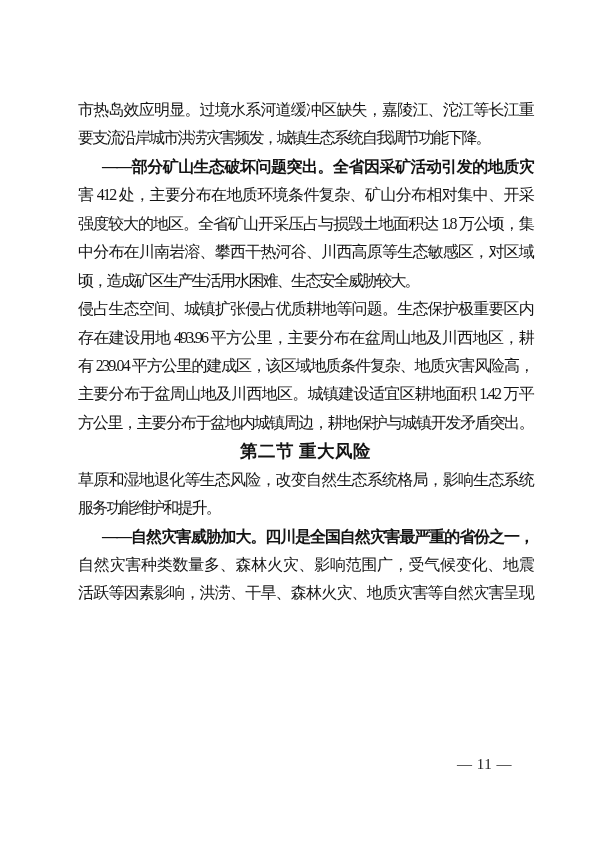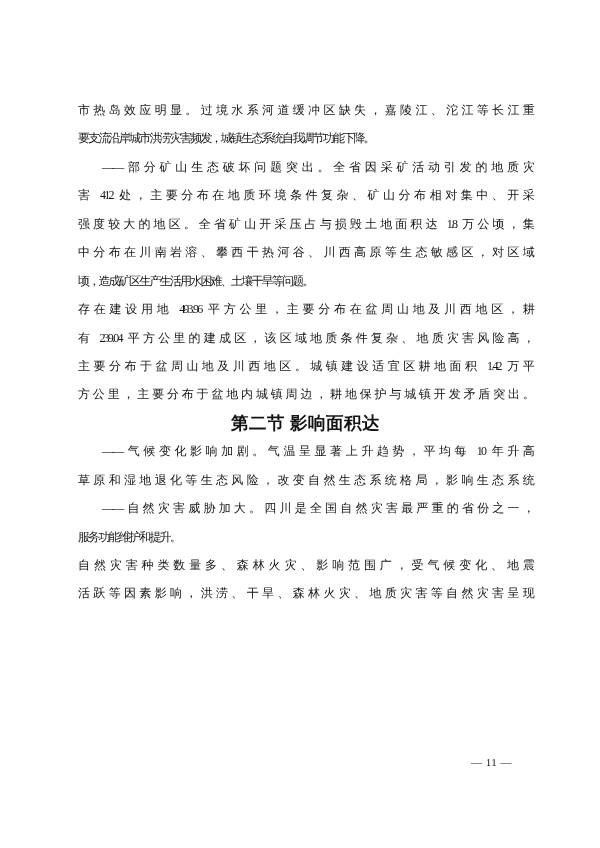--- a/index.html
+++ b/index.html
@@ -17,72 +17,73 @@
   }
   .text-block {
     position: absolute;
     left: 78px;
     top: 96px;
     width: 455px;
   }
   .line {
     height: 28.45px;
     line-height: 28.45px;
-    font-size: 12px;
+    font-size: 16px;
     letter-spacing: -1.8px;
     color: #141414;
     white-space: nowrap;
     overflow: visible;
   }
   .line.justify {
     white-space: normal;
     text-align: justify;
     text-align-last: justify;
     text-justify: inter-character;
   }
   .line.indent {
     padding-left: 24px;
+    font-weight: bold;
   }
   .line.heading {
     font-weight: bold;
     font-size: 17.5px;
     letter-spacing: 0.5px;
     text-align: center;
     text-align-last: center;
     white-space: nowrap;
     padding-left: 0;
   }
   .page-number {
     position: absolute;
     top: 756px;
     right: 88px;
-    font-size: 11px;
+    font-size: 15px;
     letter-spacing: 0.5px;
     color: #1c1c1c;
     font-family: "Liberation Serif", serif;
   }
 </style>
 </head>
 <body>
 
 <div class="page">
   <div class="text-block">
       <div class="line justify">市热岛效应明显。过境水系河道缓冲区缺失，嘉陵江、沱江等长江重</div>
       <div class="line">要支流沿岸城市洪涝灾害频发，城镇生态系统自我调节功能下降。</div>
       <div class="line indent justify">——部分矿山生态破坏问题突出。全省因采矿活动引发的地质灾</div>
       <div class="line justify">害 412 处，主要分布在地质环境条件复杂、矿山分布相对集中、开采</div>
       <div class="line justify">强度较大的地区。全省矿山开采压占与损毁土地面积达 1.8 万公顷，集</div>
       <div class="line justify">中分布在川南岩溶、攀西干热河谷、川西高原等生态敏感区，对区域</div>
-      <div class="line">顷，造成矿区生产生活用水困难、土壤干旱等问题。</div>
+      <div class="line">顷，造成矿区生产生活用水困难、生态安全威胁较大。</div>
+      <div class="line justify">侵占生态空间、城镇扩张侵占优质耕地等问题。生态保护极重要区内</div>
       <div class="line justify">存在建设用地 493.96 平方公里，主要分布在盆周山地及川西地区，耕</div>
       <div class="line justify">有 239.04 平方公里的建成区，该区域地质条件复杂、地质灾害风险高，</div>
       <div class="line justify">主要分布于盆周山地及川西地区。城镇建设适宜区耕地面积 1.42 万平</div>
       <div class="line justify">方公里，主要分布于盆地内城镇周边，耕地保护与城镇开发矛盾突出。</div>
-      <div class="line heading">第二节 影响面积达</div>
-      <div class="line indent justify">——气候变化影响加剧。气温呈显著上升趋势，平均每 10 年升高</div>
+      <div class="line heading">第二节 重大风险</div>
       <div class="line justify">草原和湿地退化等生态风险，改变自然生态系统格局，影响生态系统</div>
+      <div class="line">服务功能维护和提升。</div>
       <div class="line indent justify">——自然灾害威胁加大。四川是全国自然灾害最严重的省份之一，</div>
-      <div class="line">服务功能维护和提升。</div>
       <div class="line justify">自然灾害种类数量多、森林火灾、影响范围广，受气候变化、地震</div>
       <div class="line justify">活跃等因素影响，洪涝、干旱、森林火灾、地质灾害等自然灾害呈现</div>
     </div>
   <div class="page-number">— 11 —</div>
 </div>
 
 </body></html>

